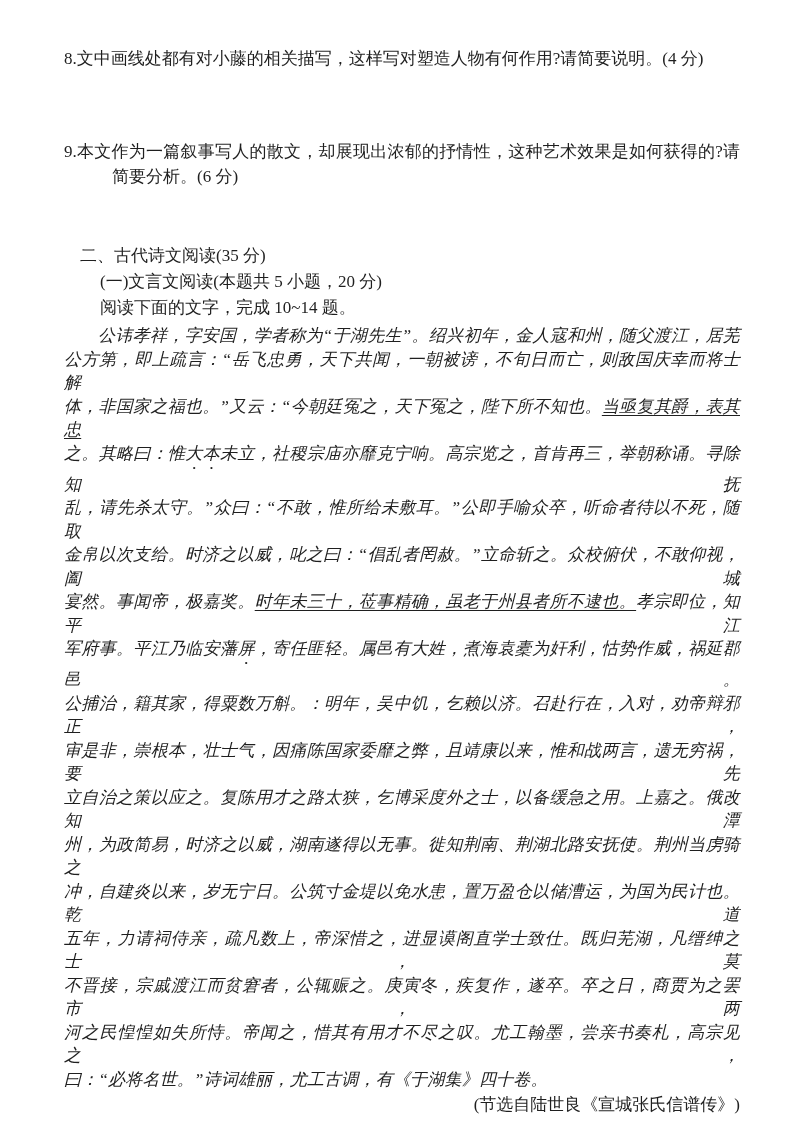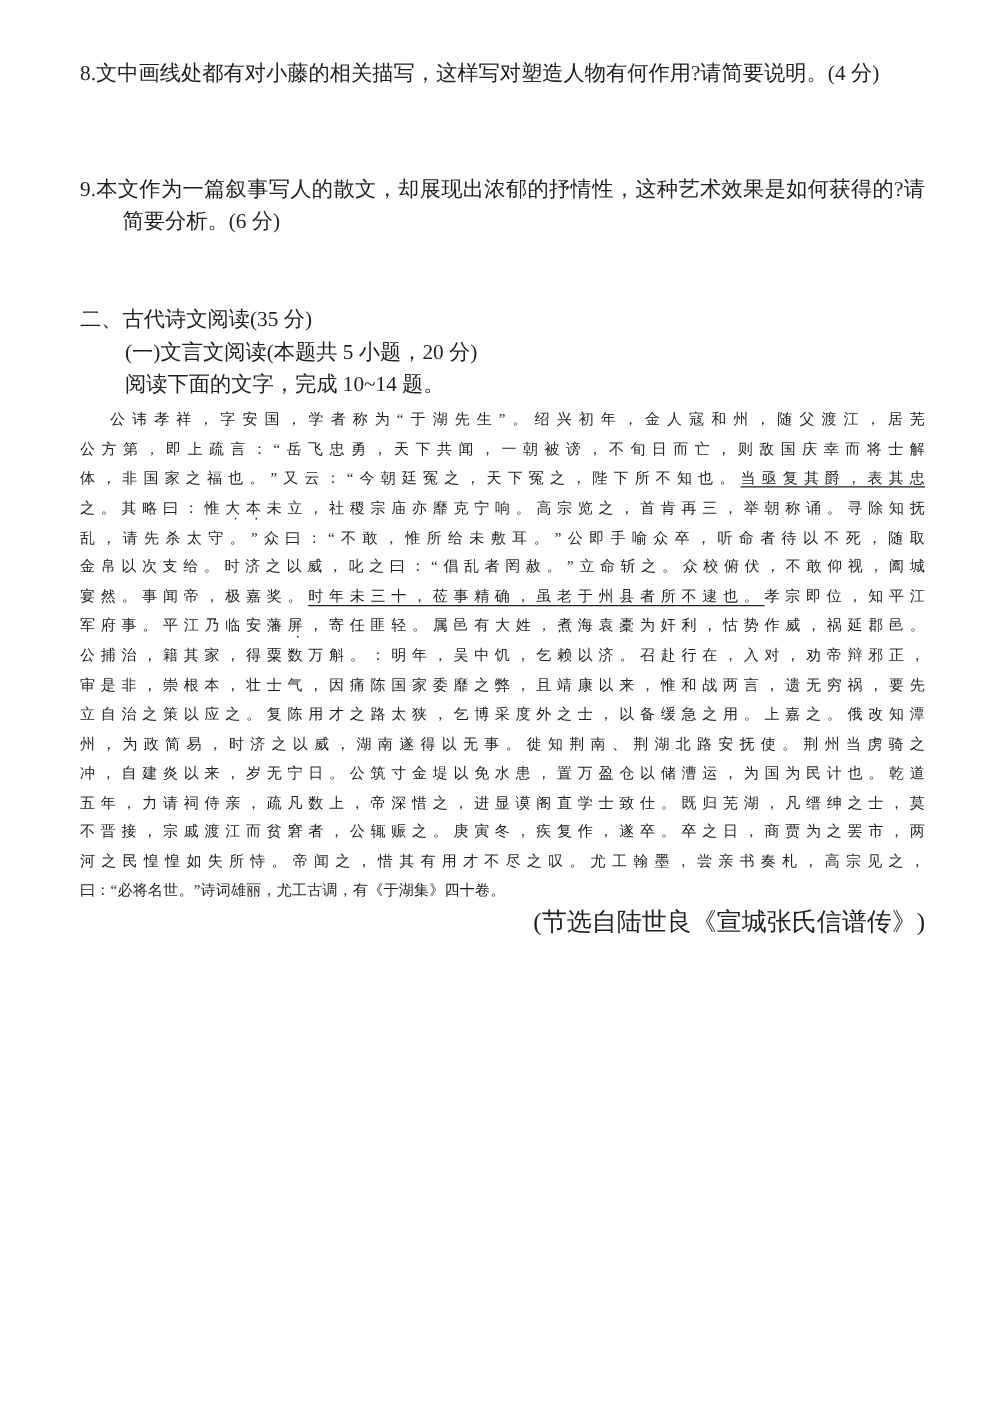--- a/index.html
+++ b/index.html
@@ -25,55 +25,57 @@
     font-size: 17px;
     line-height: 25px;
     white-space: normal;
   }
   .q8-block { margin-bottom: 68px; }
   .q9-block { margin-bottom: 54px; }
   .q9-line1 {
     text-align: justify;
     text-align-last: justify;
   }
-  .q-cont-indent { margin-left: 34px; }
+  .q-cont-indent { margin-left: 48px; }
   .section-block { margin-bottom: 0; }
   .section-line {
     font-size: 17px;
     line-height: 26px;
+    margin-left: 16px;
   }
   .sub-indent { margin-left: 36px; }
   .passage {
     margin-top: 3px;
   }
   .pline {
-    font-size: 12px;
+    font-size: 17px;
     line-height: 23.5px;
     text-align: justify;
     text-align-last: justify;
     letter-spacing: 0.2px;
+    font-style: italic;
   }
   .pline.indent { text-indent: 2em; }
   .pline.last {
     text-align: right;
     text-align-last: left;
   }
   .u {
     text-decoration: underline;
     text-underline-offset: 3px;
     text-decoration-thickness: 1px;
   }
   .em-dot {
     -webkit-text-emphasis: filled dot #1f1f1f;
     text-emphasis: filled dot #1f1f1f;
     -webkit-text-emphasis-position: under right;
     text-emphasis-position: under right;
   }
   .attribution {
-    font-size: 20px;
+    font-size: 17px;
     line-height: 25px;
     text-align: right;
     margin-top: 1px;
   }
 </style>
 </head>
 <body>
 
 <div class="page">
 

